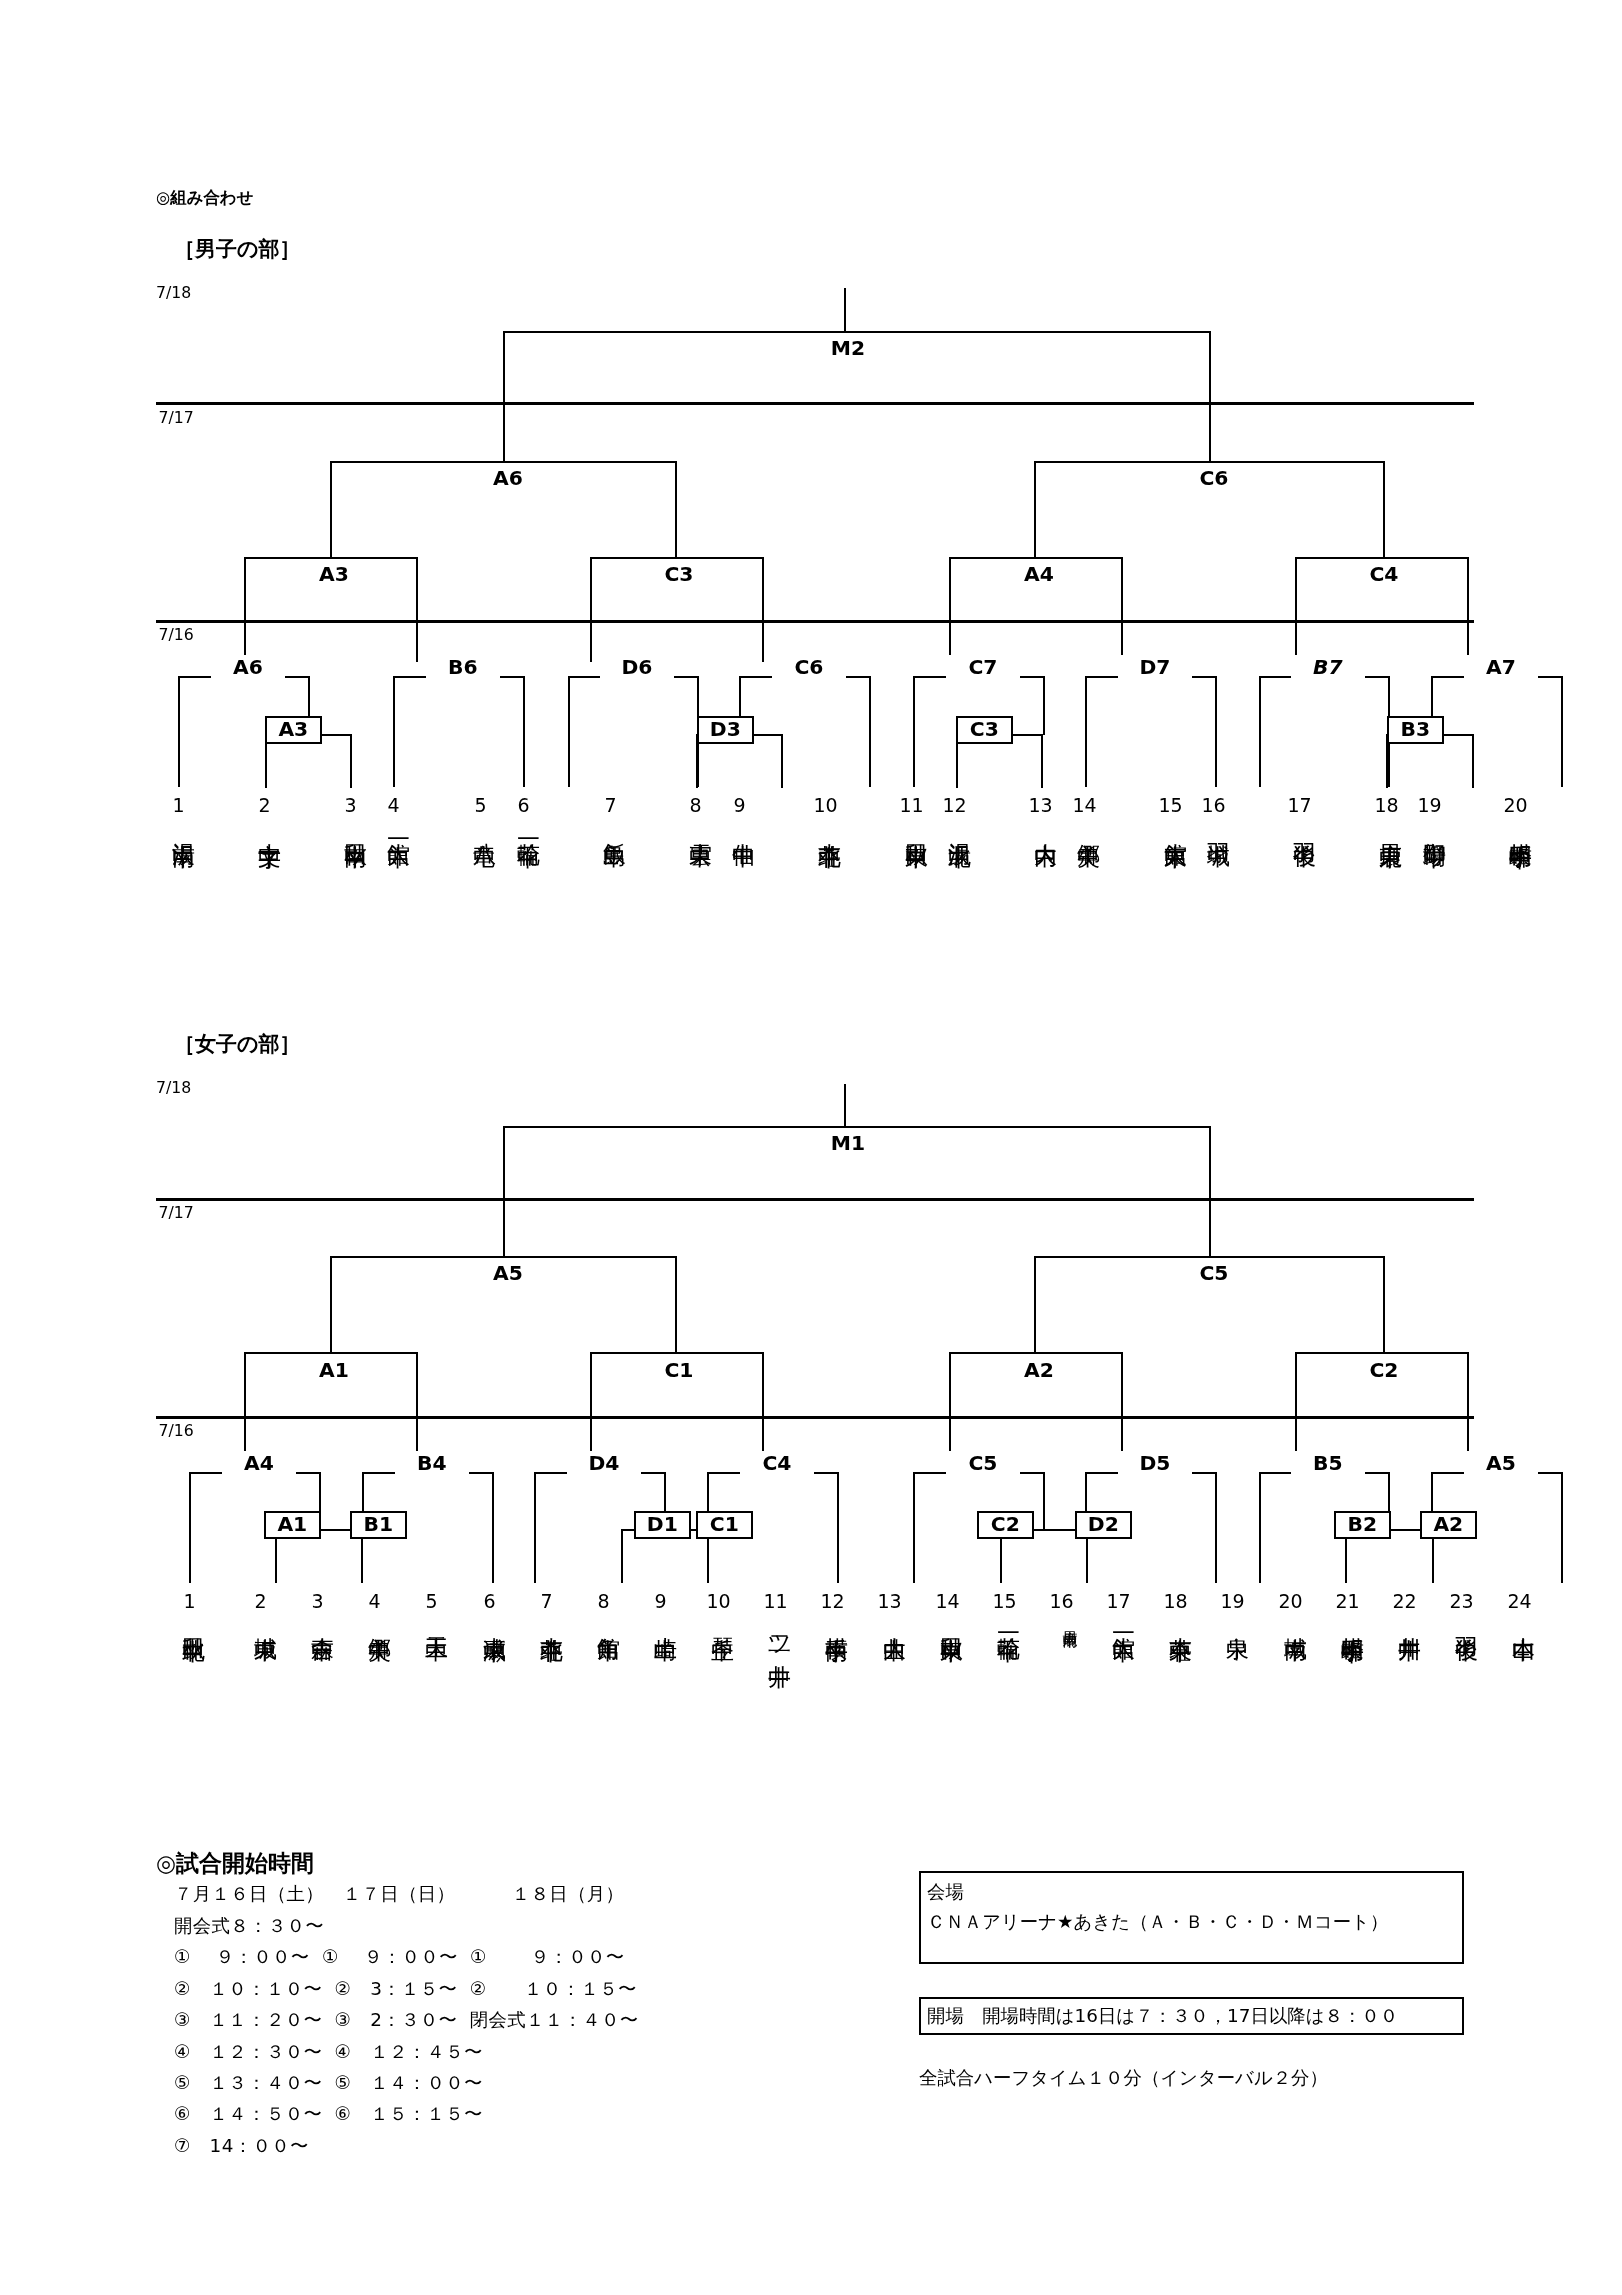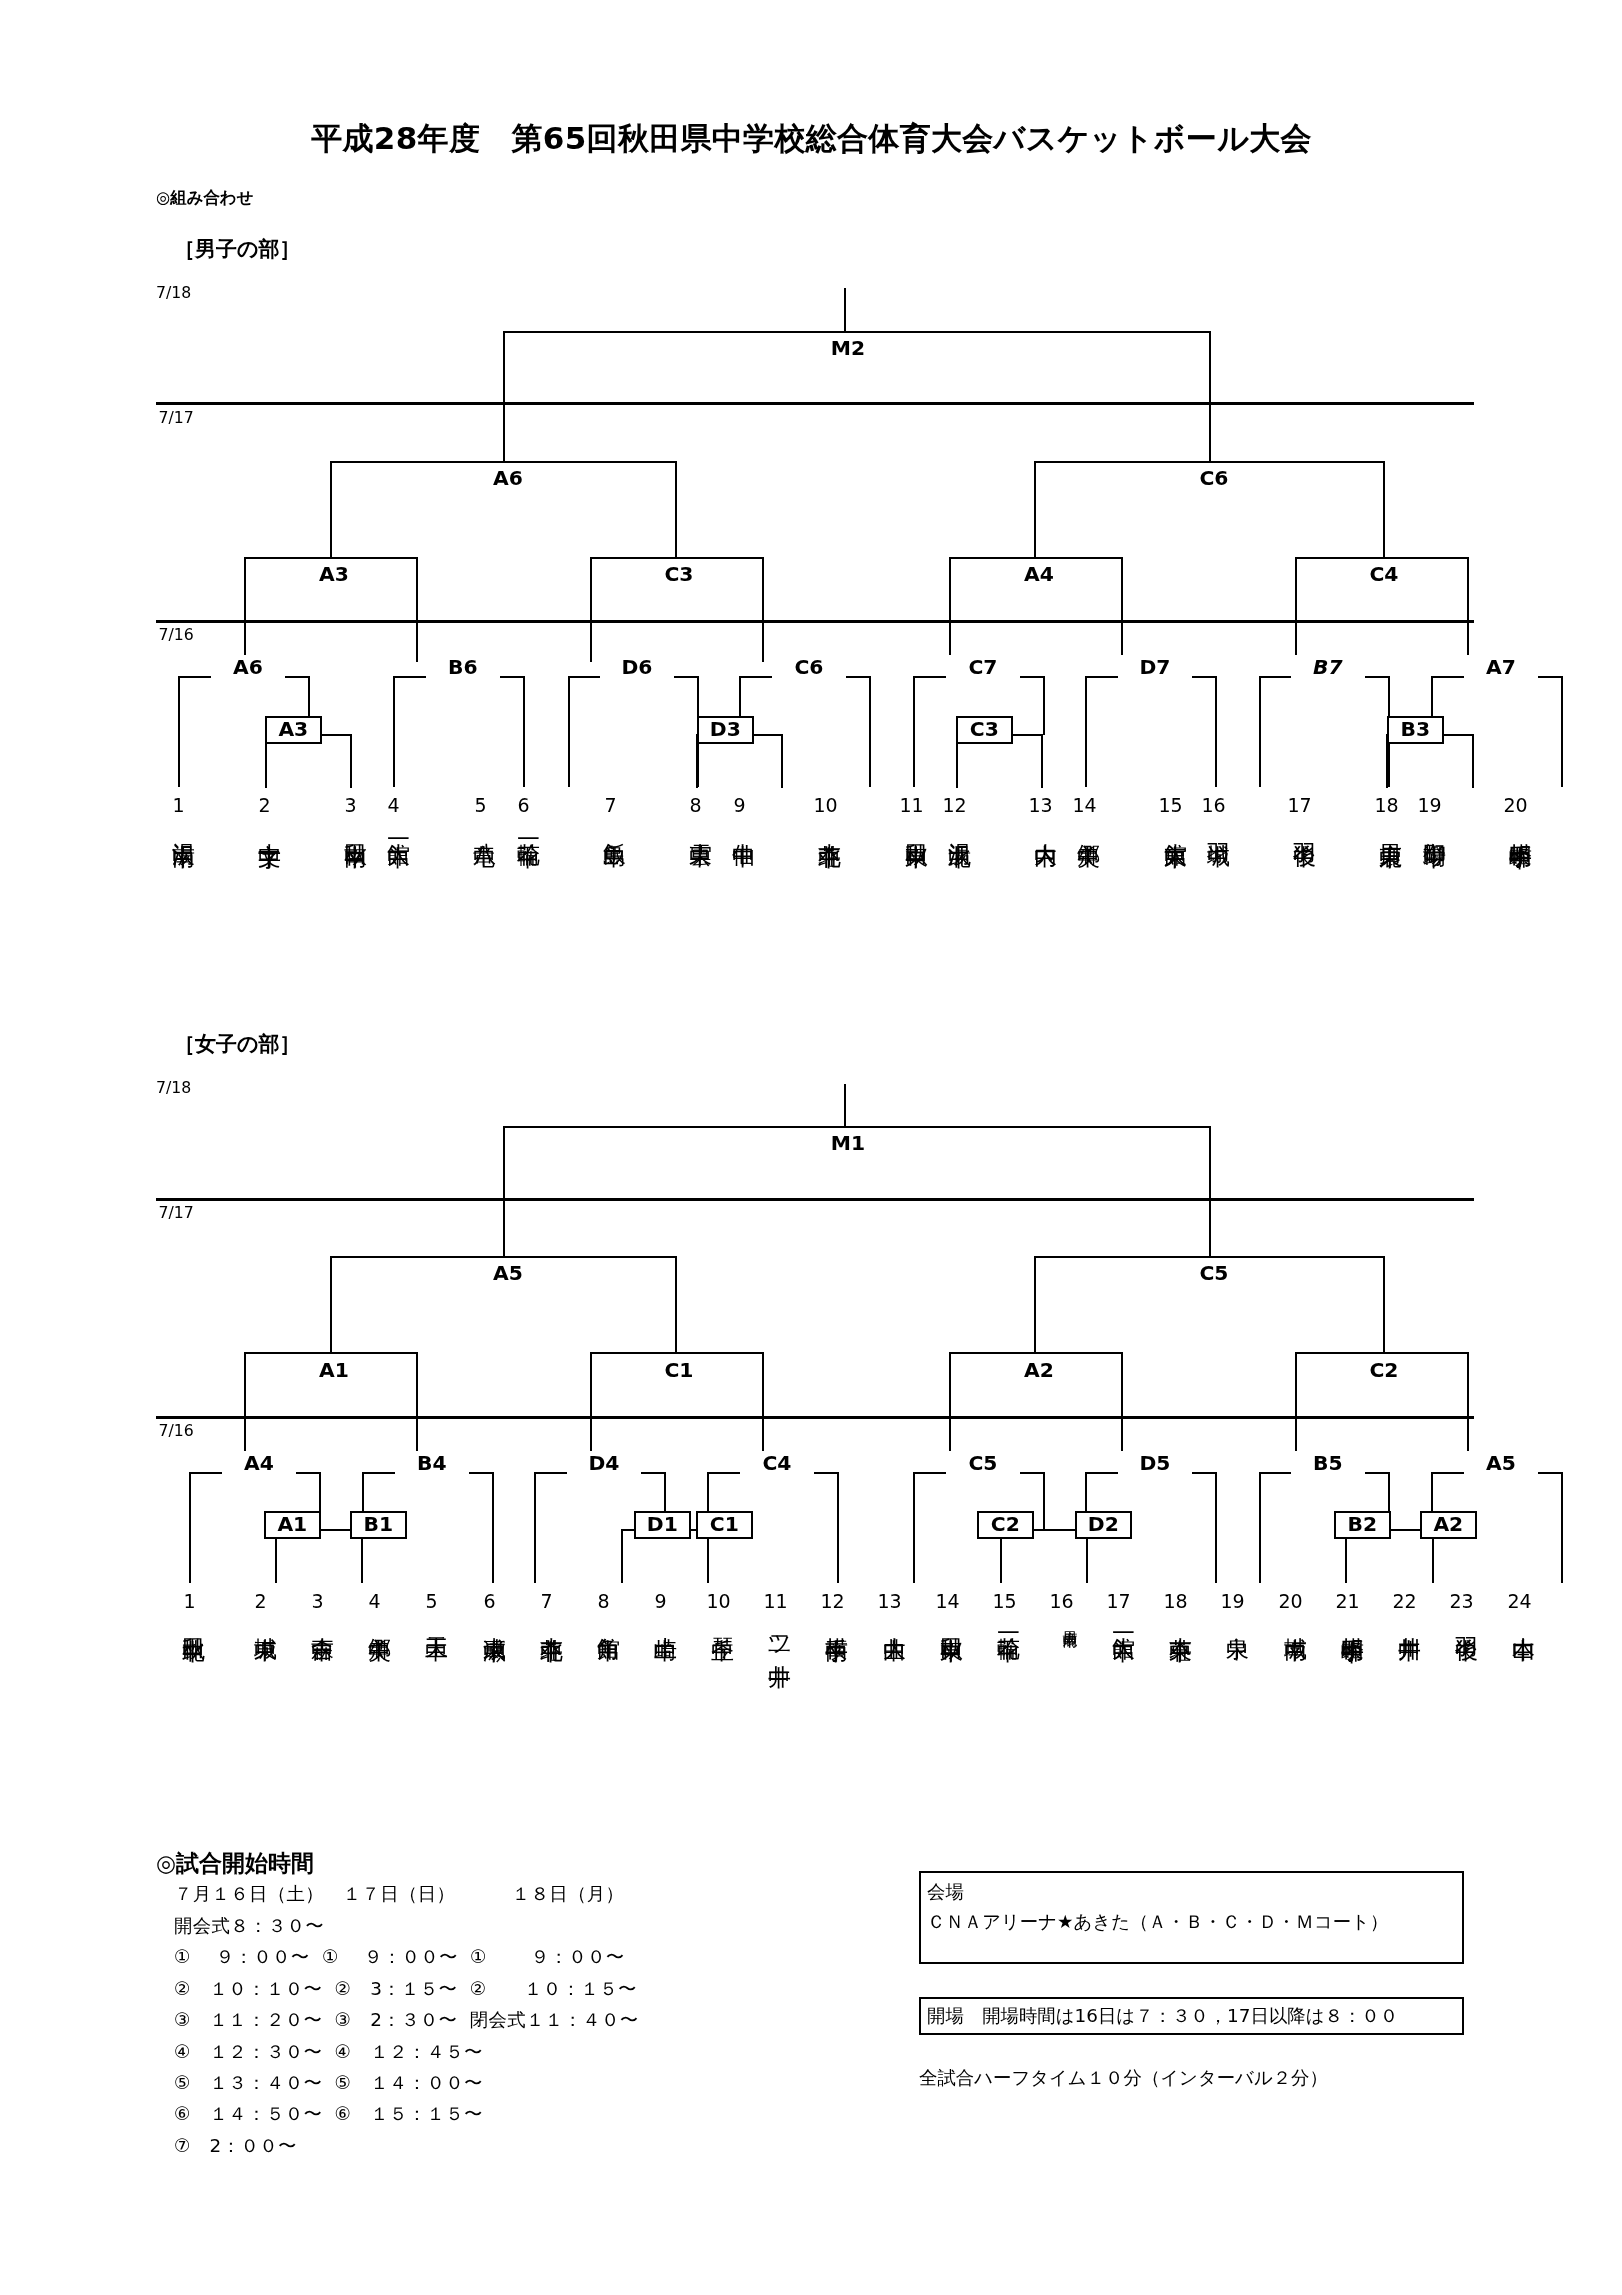--- a/index.html
+++ b/index.html
@@ -113,21 +113,20 @@
     font-family: "DejaVu Sans", "Liberation Sans", sans-serif;
     font-size: 18.4px;
     white-space: pre;
   }
 </style>
 </head>
 <body>
 
 <div id="page">
 
-  <div id="doc-title">平成28年度　第65回秋田県中学校総合体育大会バスケットボール大会</div>
   <div id="kumiawase">◎組み合わせ</div>
 
   <div class="section-label" style="top:235px;left:174px;">［男子の部］</div>
   <div class="date-label" style="top:283px;left:156px;">7/18</div>
 
   <div class="vline" style="top:288px;left:844px;height:43px;"></div>
 
   <div class="hline" style="top:331px;left:503px;width:708px;"></div>
   <div class="vline" style="top:331px;left:503px;height:131px;"></div>
   <div class="vline" style="top:331px;left:1209px;height:131px;"></div>
@@ -432,21 +431,21 @@
 
   <div class="info-head" style="top:1848px;left:156px;">◎試合開始時間</div>
   <div class="mono-line" style="top:1881px;left:174px;">７月１６日（土）　１７日（日）　　　１８日（月）</div>
   <div class="mono-line" style="top:1913px;left:174px;">開会式８：３０〜</div>
   <div class="mono-line" style="top:1944px;left:174px;">①　 ９：００〜  ①　 ９：００〜  ①　　 ９：００〜</div>
   <div class="mono-line" style="top:1976px;left:174px;">②　１０：１０〜  ②　3：１５〜  ②　　１０：１５〜</div>
   <div class="mono-line" style="top:2007px;left:174px;">③　１１：２０〜  ③　2：３０〜  閉会式１１：４０〜</div>
   <div class="mono-line" style="top:2039px;left:174px;">④　１２：３０〜  ④　１２：４５〜</div>
   <div class="mono-line" style="top:2070px;left:174px;">⑤　１３：４０〜  ⑤　１４：００〜</div>
   <div class="mono-line" style="top:2101px;left:174px;">⑥　１４：５０〜  ⑥　１５：１５〜</div>
-  <div class="mono-line" style="top:2133px;left:174px;">⑦　2：００〜</div>
+  <div class="mono-line" style="top:2133px;left:174px;">⑦　14：００〜</div>
 
   <div class="venue-box" style="top:1871px;left:919px;width:545px;height:93px;"></div>
   <div class="venue-text" style="top:1879px;left:927px;">会場</div>
   <div class="venue-text" style="top:1909px;left:927px;">ＣＮＡアリーナ★あきた（Ａ・Ｂ・Ｃ・Ｄ・Ｍコート）</div>
 
   <div class="venue-box" style="top:1997px;left:919px;width:545px;height:38px;"></div>
   <div class="venue-text" style="top:2003px;left:927px;">開場　開場時間は16日は７：３０，17日以降は８：００</div>
 
   <div class="venue-text" style="top:2065px;left:919px;">全試合ハーフタイム１０分（インターバル２分）</div>
 

